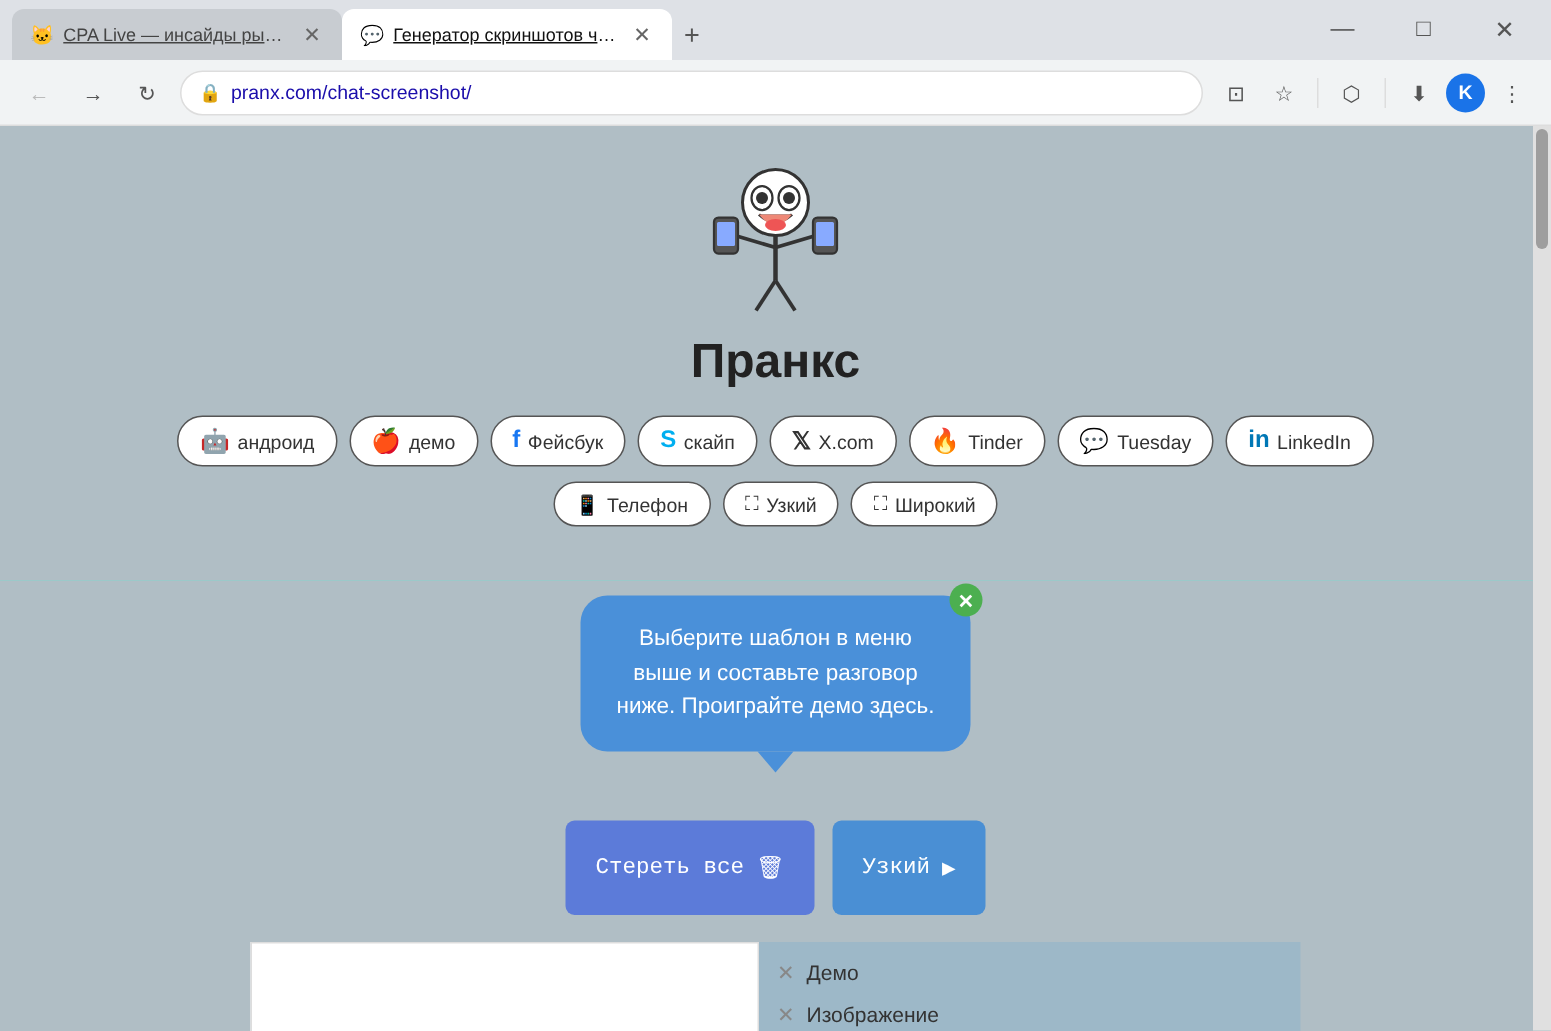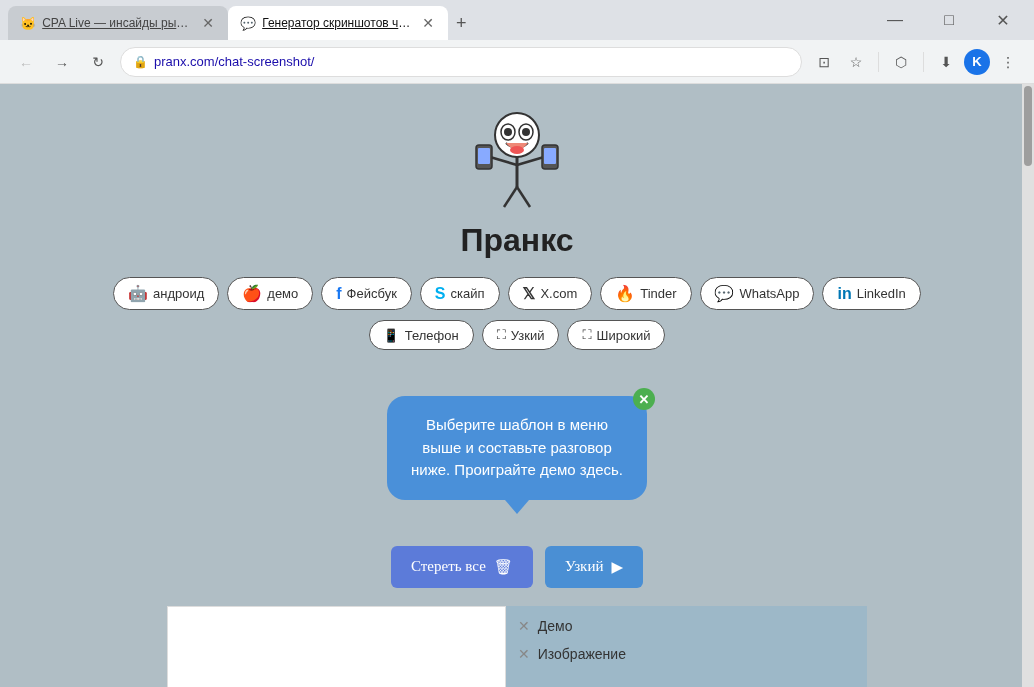--- a/index.html
+++ b/index.html
@@ -302,26 +302,26 @@
     .action-btns {
       display: flex;
       gap: 12px;
       margin-top: 26px;
       margin-bottom: 18px;
     }
     .action-btn {
       display: flex;
       align-items: center;
       gap: 8px;
-      padding: 12px 20px;
+      padding: 22px 20px;
       border-radius: 6px;
       font-size: 15px;
       cursor: pointer;
       border: none;
-      font-family: Liberation Serif, serif;
+      font-family: Liberation Mono, monospace;
     }
     .btn-clear {
       background: #5c7bd9;
       color: #fff;
     }
     .btn-demo {
       background: #4a8fd4;
       color: #fff;
     }
 
@@ -482,21 +482,21 @@
           <button class="platform-btn">
             <span class="icon" style="font-weight:bold;">𝕏</span>
             <span>X.com</span>
           </button>
           <button class="platform-btn">
             <span class="icon">🔥</span>
             <span>Tinder</span>
           </button>
           <button class="platform-btn">
             <span class="icon">💬</span>
-            <span>WhatsApp</span>
+            <span>Tuesday</span>
           </button>
           <button class="platform-btn">
             <span class="icon" style="color:#0077b5;font-weight:bold;">in</span>
             <span>LinkedIn</span>
           </button>
         </div>
 
         <div class="view-btns">
           <button class="view-btn">
             <span>📱</span>

